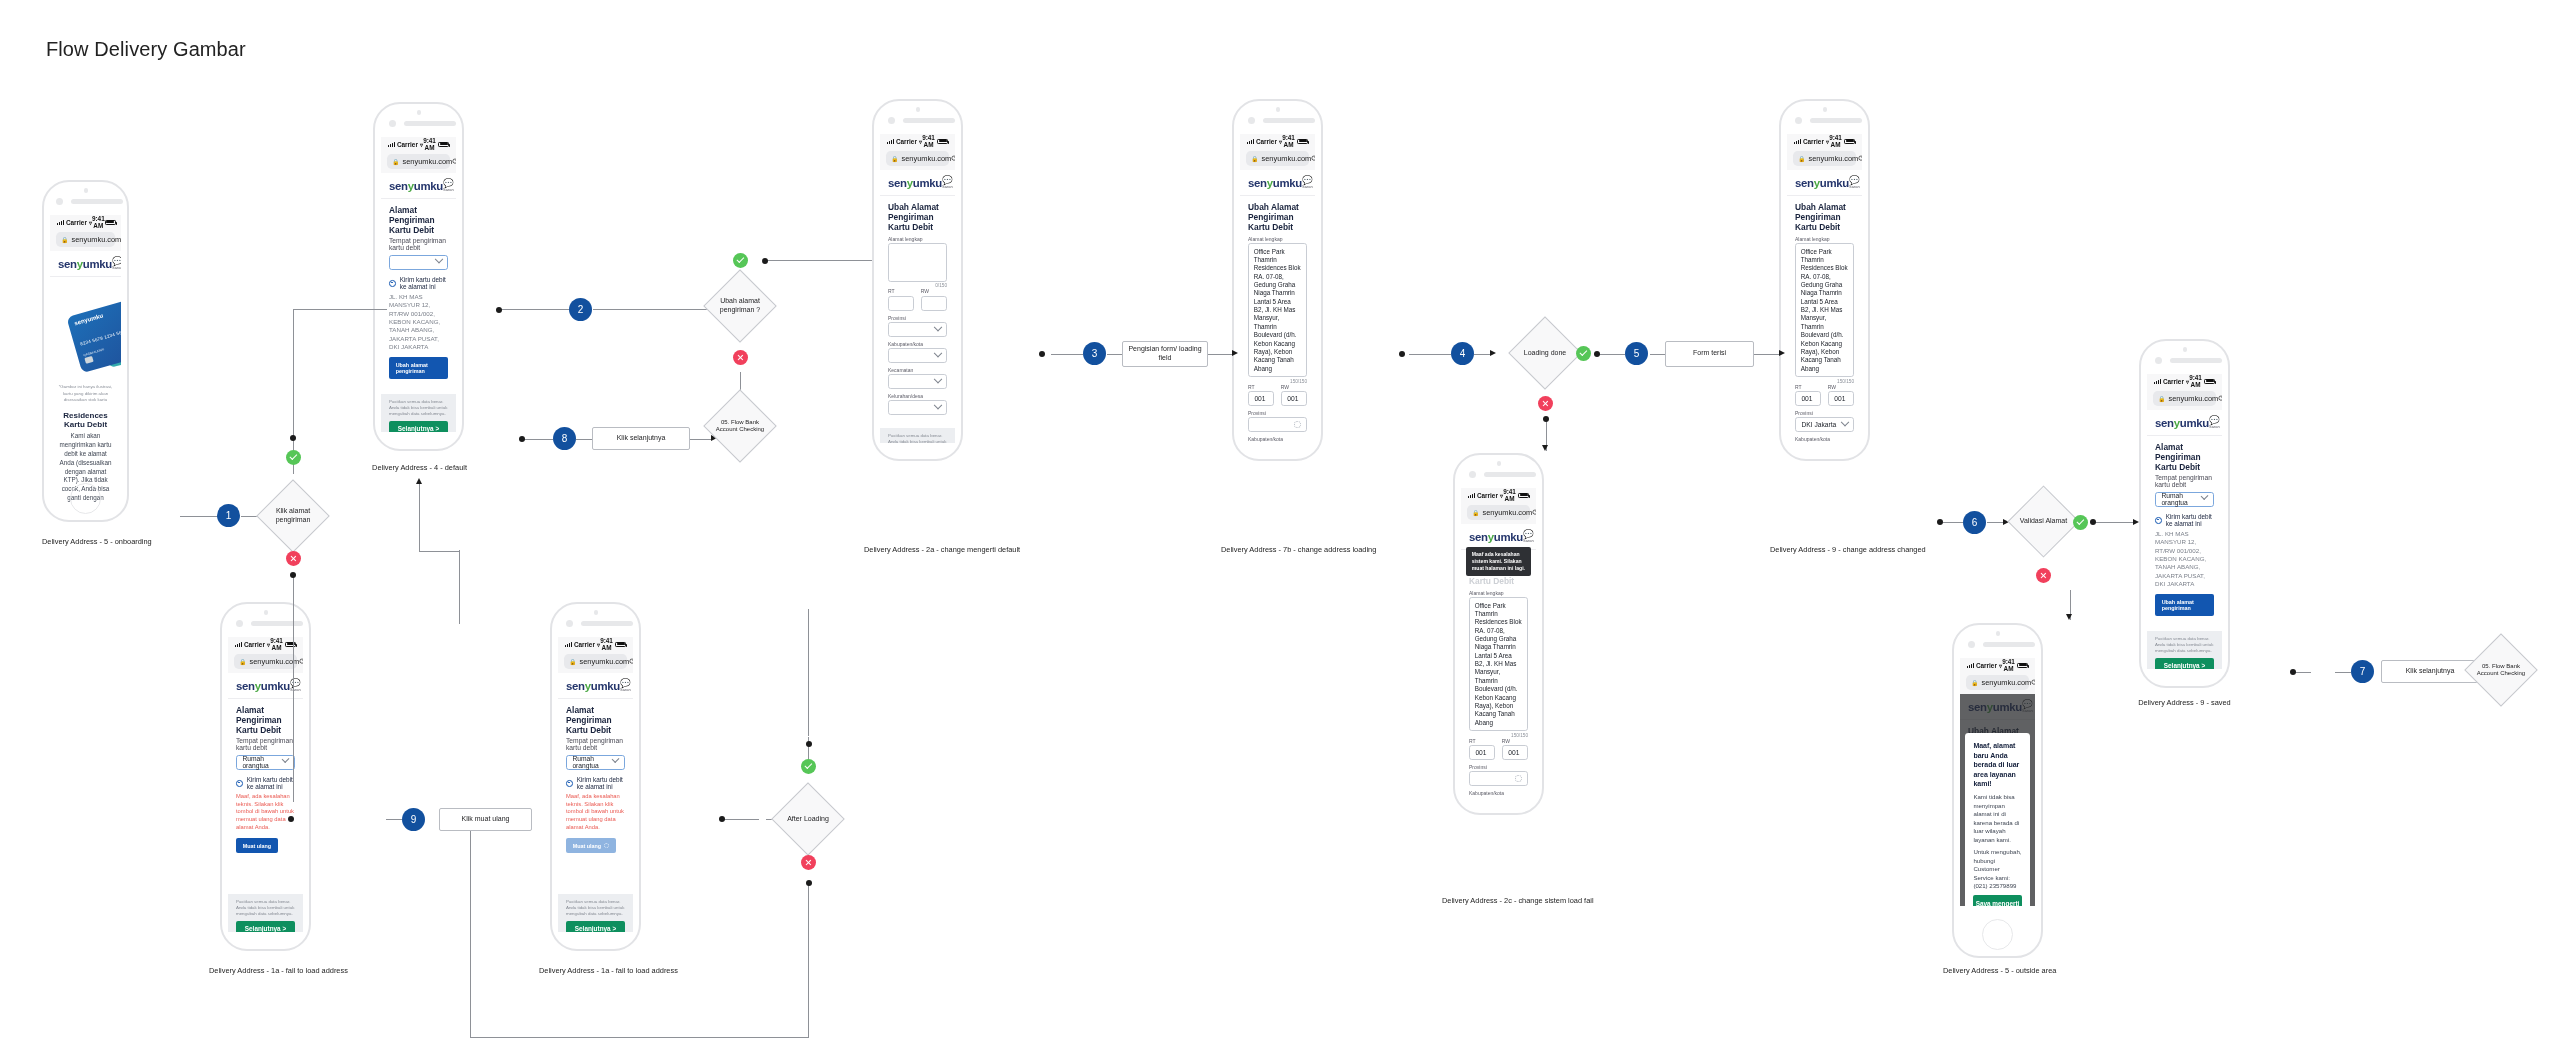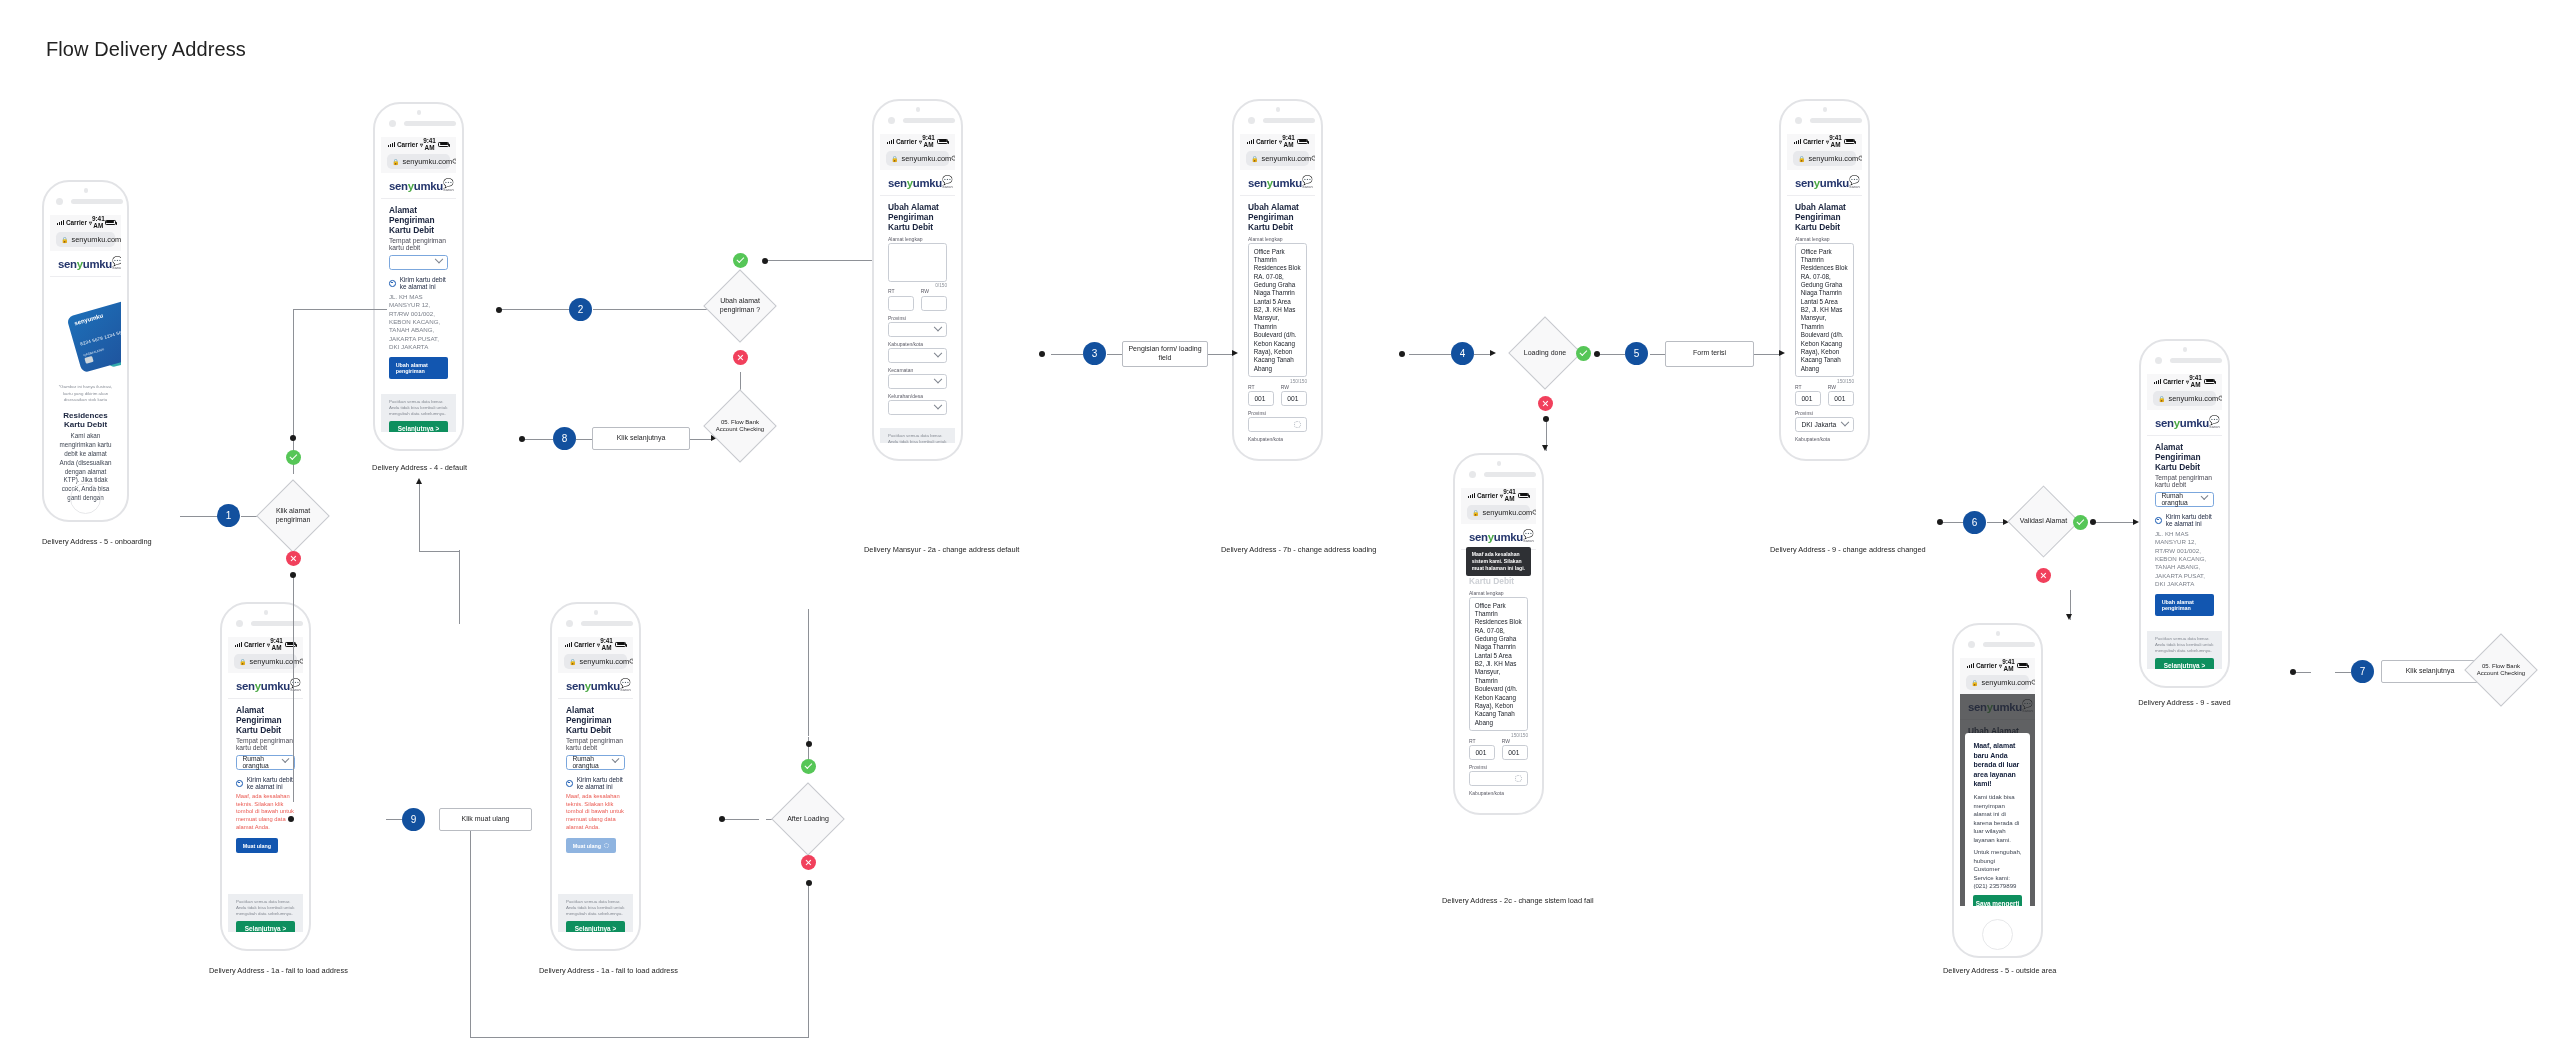--- a/index.html
+++ b/index.html
@@ -149,21 +149,21 @@
   .modal p { font-size:6.1px; color:#3f4653; line-height:1.4; margin-bottom:4px;}
   .modal .btn-green { margin-top:4px; height:17px;}
   .tooltip { position:absolute; left:5.4px; right:5.4px; top:28px; background:#2e3034; color:#fff;
     border-radius:2px; padding:4px 5.4px; font-size:5.1px; line-height:1.35; z-index:22; font-weight:bold;}
 </style>
 </head>
 <body>
 
 <div id="canvas">
 
-  <div class="page-title">Flow Delivery Address</div>
+  <div class="page-title">Flow Delivery Gambar</div>
 
   <div>
 
     <div class="ln h" style="left:180px;top:516px;width:38px;"></div>
 
     <div class="ln h" style="left:241px;top:516px;width:19px;"></div>
     <div class="arr r" style="left:260px;top:513px;"></div>
 
     <div class="ln v" style="left:293px;top:451px;height:23px;"></div>
     <div class="ln h" style="left:293px;top:451px;width:0px;"></div>
@@ -451,21 +451,21 @@
               <span class="chev"></span>
             </div>
           </div>
       </div>
       <div class="pfoot">
         <div class="note">Pastikan semua data benar. Anda tidak bisa kembali untuk mengubah data sebelumnya.</div>
 
       </div>
     </div>
   </div>
-  <div class="caption" style="left:864px;top:545px;width:109px;">Delivery Mansyur - 2a - change address default</div>
+  <div class="caption" style="left:864px;top:545px;width:109px;">Delivery Address - 2a - change mengerti default</div>
   <div class="hub" style="left:1039px;top:351px;"></div>
 
   <div class="phone" style="left:1232px;top:99px;width:91px;height:362px;">
     <div class="body"></div>
     <div class="dot-top"></div>
       <div class="cam"></div>
       <div class="speaker"></div>
     <div class="screen" style="height:309px;">
       <div class="statusbar">
           <span class="sb-left">

